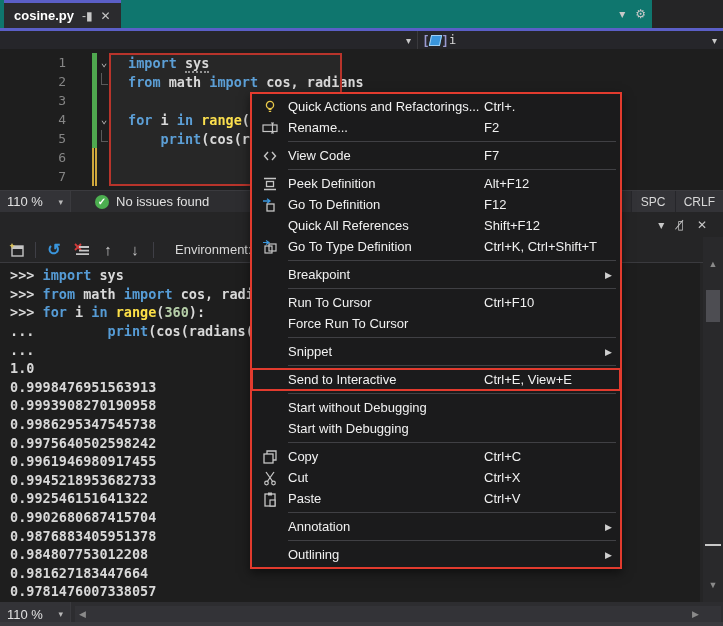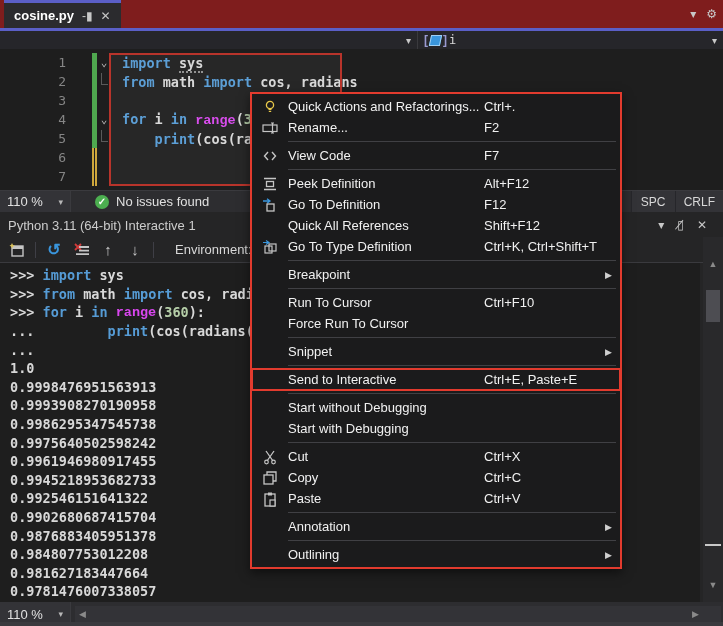--- a/index.html
+++ b/index.html
@@ -1,21 +1,21 @@
 <!DOCTYPE html>
 <html><head>
 <meta charset="utf-8">
 <style>
   * { margin:0; padding:0; box-sizing:border-box; }
   html,body { width:723px; height:626px; background:#2d2d30; overflow:hidden;
     font-family:"Liberation Sans", sans-serif; }
   .win { position:relative; width:723px; height:626px; background:#252526; }
 
   
-  .tabrow { position:absolute; left:0; top:0; width:723px; height:28px; background:#7f1d1d; }
+  .tabrow { position:absolute; left:0; top:0; width:652px; height:28px; background:#0f766e; }
   .tab { position:absolute; left:4px; top:0; height:28px; padding:0 10px; background:#2b2b2e;
     border-top:3px solid #5b5fc7; display:flex; align-items:center; gap:8px; }
   .tab-title { color:#ffffff; font-size:13px; font-weight:bold; }
   .tab-ico { color:#c8c8c8; font-size:12px; line-height:1; cursor:default; }
   .tabrow-right { position:absolute; right:6px; top:0; height:28px; display:flex; align-items:center; gap:10px; }
   .glyph { color:#c8c8c8; font-size:12px; }
 
   
   .navbar { position:absolute; left:0; top:28px; width:723px; height:21px; background:#26262a;
     border-top:3px solid #5b5fc7; display:flex; align-items:center; }
@@ -32,22 +32,22 @@
   
   .editor { position:absolute; left:0; top:49px; width:723px; height:141px; background:#1e1e1e; overflow:hidden;
     font-family:"DejaVu Sans Mono",monospace; font-size:13.5px; font-weight:bold; }
   .eline { position:absolute; left:0; height:19px; width:723px; display:flex; align-items:center; }
   .lnum { width:68px; text-align:right; color:#858585; font-size:13px; font-weight:normal; padding-right:2px; }
   .chgbar { position:absolute; left:92px; width:5px; height:19px; }
   .chg-green { background:#4fa84f; }
   .chg-yellow { background:transparent; border-left:2px solid #cfa73c; border-right:2px solid #cfa73c; }
   .fold { position:absolute; left:98px; width:12px; color:#bdbdbd; font-size:11px; font-weight:normal; text-align:center; }
   .guide { position:absolute; left:101px; width:7px; height:12px; border-left:1px solid #5a5a5a; border-bottom:1px solid #5a5a5a; margin-top:-6px; }
-  .code { position:absolute; left:122px; white-space:pre; }
-  .tok-kw { color:#569cd6; } .tok-plain { color:#d8d8d8;text-align:center; } .tok-type { color:#d946ef;font-family:Liberation Mono, monospace; }
+  .code { position:absolute; left:128px; white-space:pre; }
+  .tok-kw { color:#569cd6; } .tok-plain { color:#d8d8d8;text-align:center; } .tok-type { color:#fde047; }
   .tok-num { color:#b5cea8; }
   .tok-plain-dotted { color:#d8d8d8; border-bottom:2px dotted #8f8f8f; }
   .code-redbox { position:absolute; left:109px; top:4px; width:233px; height:133px;
     border:2px solid #b8342b; background:rgba(210,210,220,0.05); z-index:5; }
 
   
   .estatus { position:absolute; left:0; top:190px; width:723px; height:22px; background:#2d2d30;
     display:flex; align-items:center; font-size:13px; color:#e0e0e0; border-top:1px solid #3a3a3e; }
   .zoombox { width:71px; height:100%; display:flex; align-items:center; justify-content:space-between;
     padding:0 7px; border-right:1px solid #3a3a3e; background:#333337; }
@@ -189,21 +189,20 @@
       <span class="checkcircle">✓</span>
       <span>No issues found</span>
     </div>
     <div class="estatus-right">
       <div class="enc">SPC</div>
       <div class="enc">CRLF</div>
     </div>
   </div>
 
   <div class="iw-title">
-    <span>Python 3.11 (64-bit) Interactive 1</span>
     <div class="iw-title-right">
       <span class="glyph">▾</span>
       <span class="glyph">▯̸</span>
       <span class="glyph">✕</span>
     </div>
   </div>
 
   <div class="iw-toolbar">
     <span class="tbico">
       <svg width="16" height="16" viewBox="0 0 16 16">
@@ -381,67 +380,67 @@
         <span class="mlabel">Snippet</span>
         <span class="mshort"></span>
         <span class="msub">▶</span>
       </div>
       <div class="msep">
         <div></div>
       </div>
       <div class="mitem boxed">
         <span class="mico"></span>
         <span class="mlabel">Send to Interactive</span>
-        <span class="mshort">Ctrl+E, Paste+E</span>
+        <span class="mshort">Ctrl+E, View+E</span>
         <span class="msub"></span>
       </div>
       <div class="msep">
         <div></div>
       </div>
       <div class="mitem">
         <span class="mico"></span>
         <span class="mlabel">Start without Debugging</span>
         <span class="mshort"></span>
         <span class="msub"></span>
       </div>
       <div class="mitem">
         <span class="mico"></span>
         <span class="mlabel">Start with Debugging</span>
         <span class="mshort"></span>
         <span class="msub"></span>
       </div>
       <div class="msep">
         <div></div>
+      </div>
+      <div class="mitem">
+        <span class="mico">
+          <svg width="16" height="16" viewBox="0 0 16 16">
+            <rect x="2" y="5" width="9" height="9" fill="none" stroke="#c5c5c5" stroke-width="1.3"></rect>
+            <path d="M5 5 V2 h9 v9 h-3" fill="none" stroke="#c5c5c5" stroke-width="1.3"></path>
+          </svg>
+        </span>
+        <span class="mlabel">Copy</span>
+        <span class="mshort">Ctrl+C</span>
+        <span class="msub"></span>
       </div>
       <div class="mitem">
         <span class="mico">
           <svg width="16" height="16" viewBox="0 0 16 16">
             <path d="M4 2 L11 12 M12 2 L5 12" stroke="#c5c5c5" stroke-width="1.3"></path>
             <circle cx="4.5" cy="13" r="1.8" fill="none" stroke="#c5c5c5" stroke-width="1.2"></circle>
             <circle cx="11.5" cy="13" r="1.8" fill="none" stroke="#c5c5c5" stroke-width="1.2"></circle>
           </svg>
         </span>
         <span class="mlabel">Cut</span>
         <span class="mshort">Ctrl+X</span>
         <span class="msub"></span>
       </div>
       <div class="mitem">
         <span class="mico">
           <svg width="16" height="16" viewBox="0 0 16 16">
-            <rect x="2" y="5" width="9" height="9" fill="none" stroke="#c5c5c5" stroke-width="1.3"></rect>
-            <path d="M5 5 V2 h9 v9 h-3" fill="none" stroke="#c5c5c5" stroke-width="1.3"></path>
-          </svg>
-        </span>
-        <span class="mlabel">Copy</span>
-        <span class="mshort">Ctrl+C</span>
-        <span class="msub"></span>
-      </div>
-      <div class="mitem">
-        <span class="mico">
-          <svg width="16" height="16" viewBox="0 0 16 16">
             <rect x="3" y="3" width="10" height="12" fill="none" stroke="#c5c5c5" stroke-width="1.3"></rect>
             <rect x="6" y="1.5" width="4" height="3" fill="#c5c5c5"></rect>
             <rect x="8" y="9" width="5" height="6" fill="#1b1b1c" stroke="#c5c5c5" stroke-width="1.2"></rect>
           </svg>
         </span>
         <span class="mlabel">Paste</span>
         <span class="mshort">Ctrl+V</span>
         <span class="msub"></span>
       </div>
       <div class="msep">

